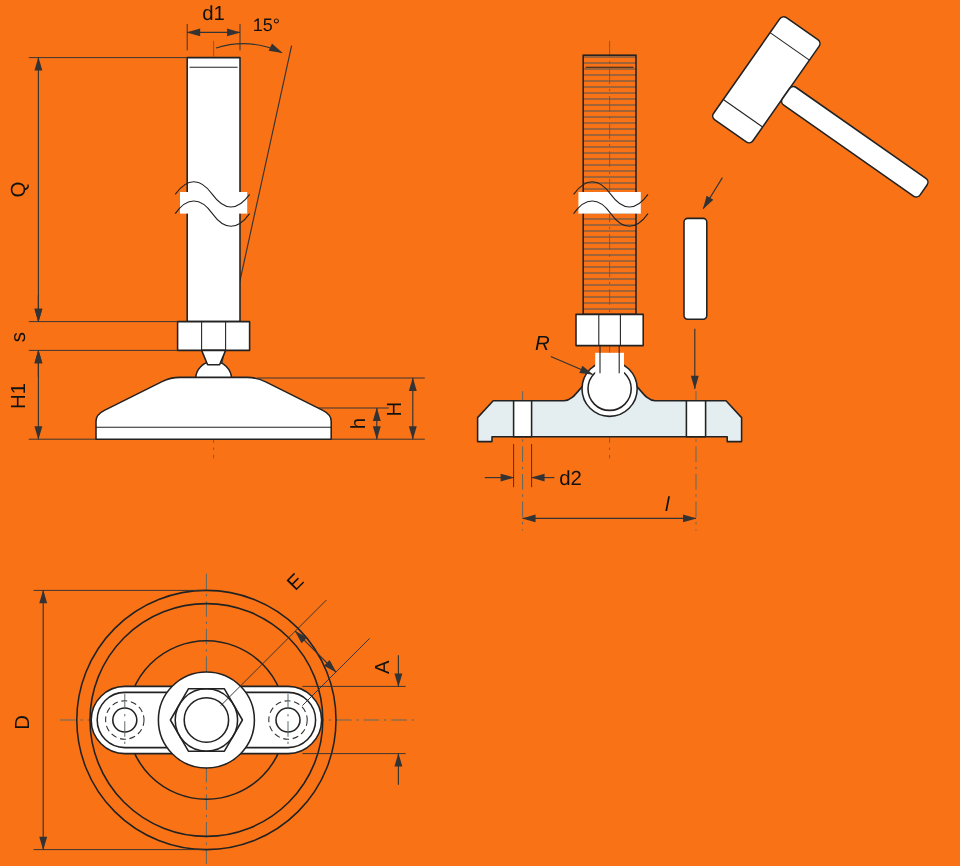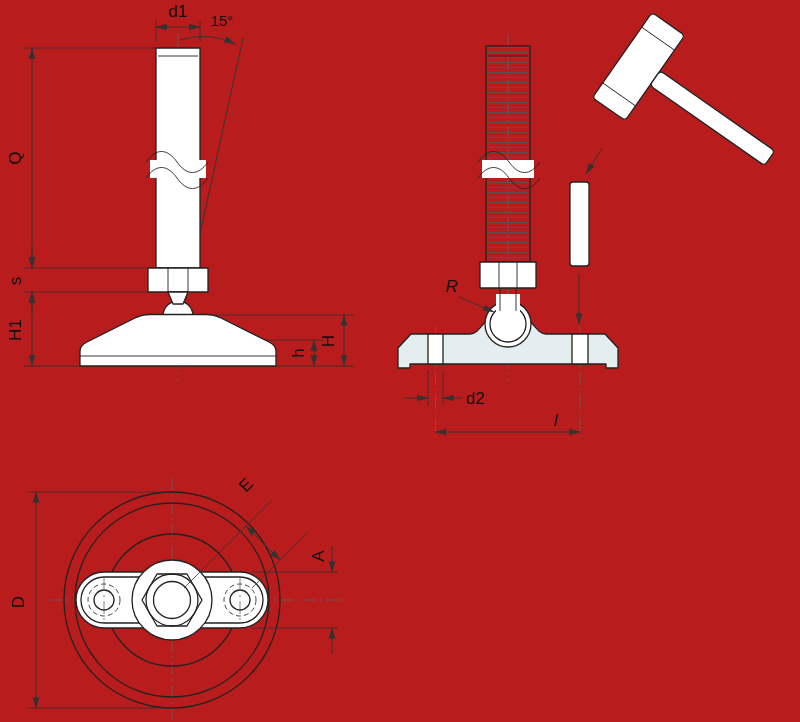--- a/index.html
+++ b/index.html
@@ -1,16 +1,16 @@
 <!DOCTYPE html>
 <html><head>
 <meta charset="utf-8">
 <style>
   html,body{margin:0;padding:0;background:#fff;}
-  #stage{position:relative;width:800px;height:722px;background:#b91c1c;overflow:hidden;}
+  #stage{position:relative;width:800px;height:722px;background:#f97316;overflow:hidden;}
   svg{display:block;}
   .outline{fill:#fff;stroke:#222;stroke-width:1.3;stroke-linejoin:round;}
   .noline{fill:none;stroke:#222;stroke-width:1.3;stroke-linejoin:round;}
   .thin{fill:none;stroke:#222;stroke-width:0.9;}
   .section{fill:#e4edf0;stroke:#222;stroke-width:1.3;stroke-linejoin:round;}
   .dim{stroke:#333;stroke-width:0.95;fill:none;}
   .ext{stroke:#333;stroke-width:0.8;fill:none;}
   .cl{stroke:#566;stroke-width:0.8;fill:none;stroke-dasharray:13 4 2 4;}
   .hid{stroke:#333;stroke-width:0.9;fill:none;stroke-dasharray:5 3;}
   .erase{fill:#fff;stroke:none;}

